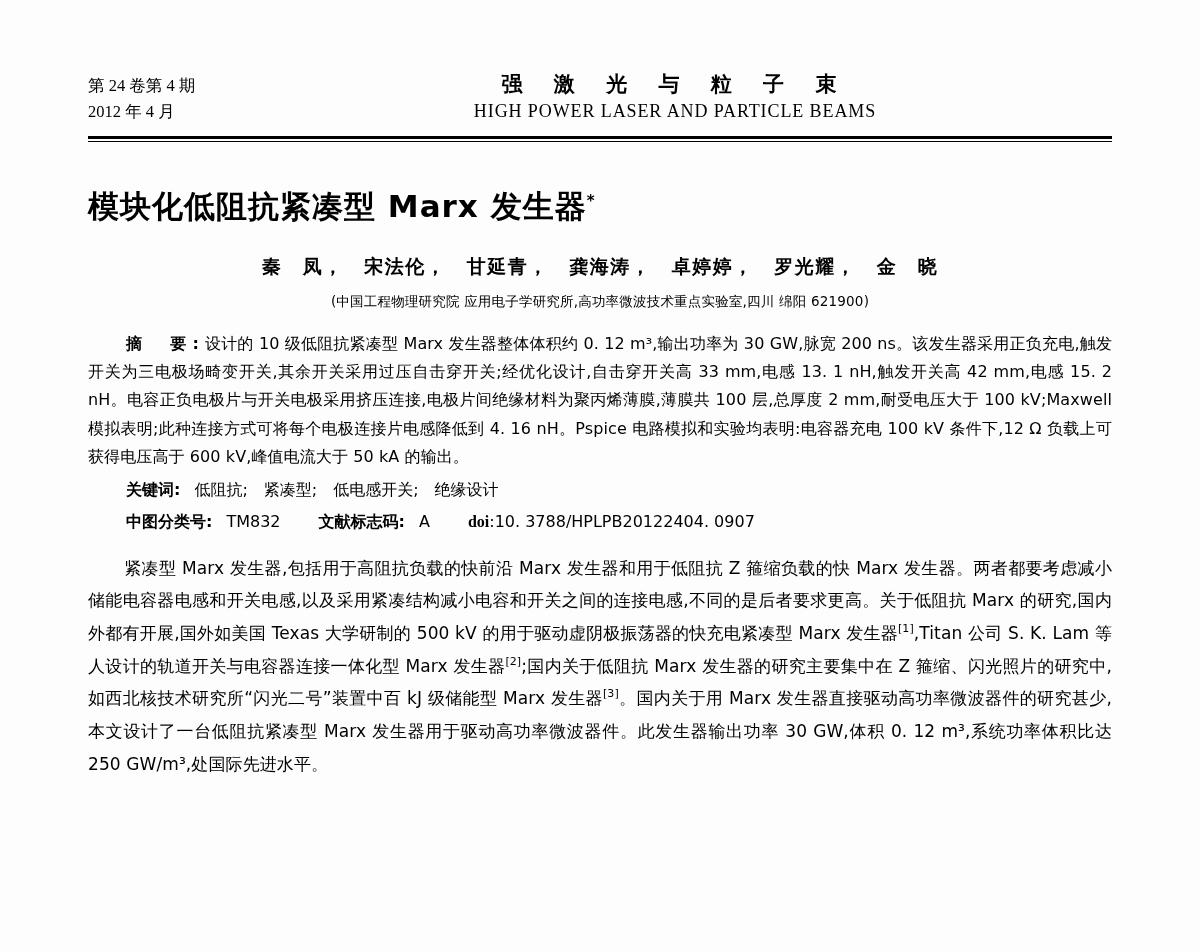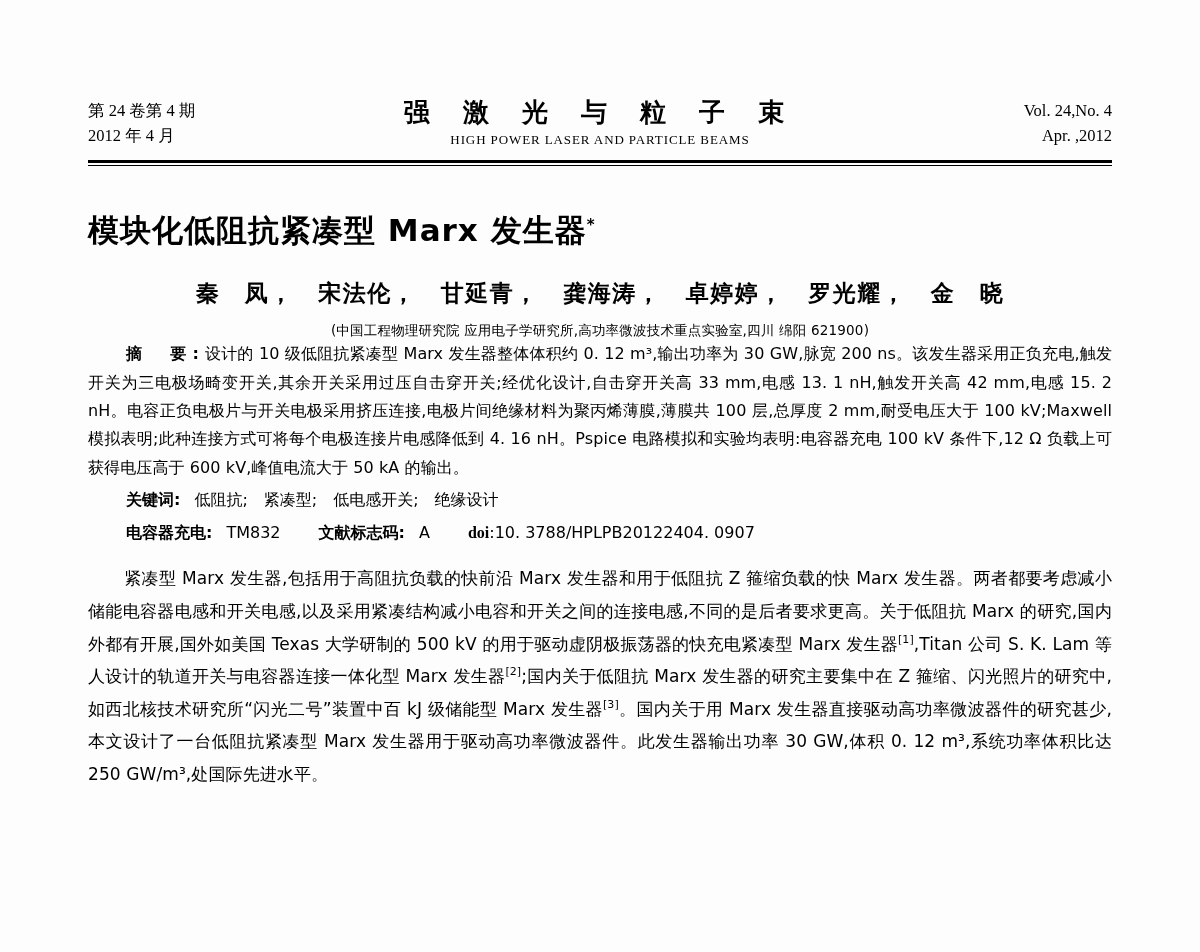--- a/index.html
+++ b/index.html
@@ -21,44 +21,44 @@
     background: #fdfdfd;
     box-sizing: border-box;
     padding: 0 88px;
   }
 
   
   .masthead {
     display: flex;
     align-items: flex-end;
     justify-content: space-between;
-    padding-top: 96px;
+    padding-top: 71px;
   }
   .mast-left, .mast-right {
     font-family: "Liberation Serif", serif;
     font-size: 16.5px;
     line-height: 1.55;
     white-space: nowrap;
   }
   .mast-left { text-align: left; min-width: 150px; }
   .mast-right { text-align: right; min-width: 150px; }
   .mast-center {
     flex: 1;
     text-align: center;
     padding-bottom: 1px;
   }
   .journal-cn {
-    font-size: 26px;
+    font-size: 21px;
     font-weight: bold;
     letter-spacing: 12px;
     line-height: 1.25;
     font-family: "DejaVu Sans", "Liberation Sans", sans-serif;
   }
   .journal-en {
-    font-size: 13px;
+    font-size: 18px;
     letter-spacing: 0.9px;
     line-height: 1.35;
     margin-top: 2px;
     font-family: "Liberation Serif", serif;
   }
 
   .rule-thick {
     margin-top: 11px;
     border-top: 3px solid #000;
     border-bottom: 1px solid #000;
@@ -92,36 +92,37 @@
     position: relative;
   }
   .title .star {
     font-size: 15px;
     vertical-align: super;
   }
 
   .authors {
     margin-top: 26px;
     text-align: center;
-    font-size: 23px;
+    font-size: 19px;
     font-weight: bold;
     font-family: Liberation Sans, sans-serif;
     letter-spacing: 1.5px;
   }
 
   .affil {
     margin-top: 13px;
     text-align: center;
     font-size: 13.5px;
     font-family: "DejaVu Sans", "Liberation Sans", sans-serif;
     letter-spacing: 0.2px;
   }
 
   
   .abstract {
+    margin-top: 19px;
     font-size: 16px;
     line-height: 1.78;
     text-align: justify;
     font-family: "DejaVu Sans", "Liberation Sans", sans-serif;
     letter-spacing: 0.1px;
   }
   .abstract .ind { display: inline-block; width: 38px; }
   .abstract .kw {
     font-weight: bold;
     letter-spacing: 6px;
@@ -169,24 +170,20 @@
 
   <div class="masthead">
     <div class="mast-left">
       <div>第 24 卷第 4 期</div>
       <div>2012 年 4 月</div>
     </div>
     <div class="mast-center">
       <div class="journal-cn">强 激 光 与 粒 子 束</div>
       <div class="journal-en">HIGH POWER LASER AND PARTICLE BEAMS</div>
     </div>
-    <div class="mast-right">
-      <div>Vol. 24,No. 4</div>
-      <div>Apr. ,2012</div>
-    </div>
   </div>
 
   <div class="rule-thick"></div>
 
 
   <div class="title">
     <span>模块化低阻抗紧凑型 Marx 发生器</span><span class="star">*</span>
   </div>
 
   <div class="authors">秦　凤，　宋法伦，　甘延青，　龚海涛，　卓婷婷，　罗光耀，　金　晓</div>
@@ -195,21 +192,21 @@
 
   <div class="abstract">
     <span class="ind"></span><span class="kw">摘　要:</span><span>设计的 10 级低阻抗紧凑型 Marx 发生器整体体积约 0. 12 m³,输出功率为 30 GW,脉宽 200 ns。该发生器采用正负充电,触发开关为三电极场畸变开关,其余开关采用过压自击穿开关;经优化设计,自击穿开关高 33 mm,电感 13. 1 nH,触发开关高 42 mm,电感 15. 2 nH。电容正负电极片与开关电极采用挤压连接,电极片间绝缘材料为聚丙烯薄膜,薄膜共 100 层,总厚度 2 mm,耐受电压大于 100 kV;Maxwell 模拟表明;此种连接方式可将每个电极连接片电感降低到 4. 16 nH。Pspice 电路模拟和实验均表明:电容器充电 100 kV 条件下,12 Ω 负载上可获得电压高于 600 kV,峰值电流大于 50 kA 的输出。</span>
   </div>
 
   <div class="meta-line">
     <span class="ind"></span><span class="kw">关键词:</span><span class="sep"></span><span>低阻抗;　紧凑型;　低电感开关;　绝缘设计</span>
   </div>
 
   <div class="meta-line">
-    <span class="ind"></span><span class="kw">电容器充电:</span><span class="sep"></span><span>TM832</span><span class="gap"></span><span class="kw">文献标志码:</span><span class="sep"></span><span>A</span><span class="gap"></span><span class="doi-lbl">doi</span><span>:10. 3788/HPLPB20122404. 0907</span>
+    <span class="ind"></span><span class="kw">中图分类号:</span><span class="sep"></span><span>TM832</span><span class="gap"></span><span class="kw">文献标志码:</span><span class="sep"></span><span>A</span><span class="gap"></span><span class="doi-lbl">doi</span><span>:10. 3788/HPLPB20122404. 0907</span>
   </div>
 
   <div class="body-text">
     <span class="ind"></span><span>紧凑型 Marx 发生器,包括用于高阻抗负载的快前沿 Marx 发生器和用于低阻抗 Z 箍缩负载的快 Marx 发生器。两者都要考虑减小储能电容器电感和开关电感,以及采用紧凑结构减小电容和开关之间的连接电感,不同的是后者要求更高。关于低阻抗 Marx 的研究,国内外都有开展,国外如美国 Texas 大学研制的 500 kV 的用于驱动虚阴极振荡器的快充电紧凑型 Marx 发生器<sup>[1]</sup>,Titan 公司 S. K. Lam 等人设计的轨道开关与电容器连接一体化型 Marx 发生器<sup>[2]</sup>;国内关于低阻抗 Marx 发生器的研究主要集中在 Z 箍缩、闪光照片的研究中,如西北核技术研究所“闪光二号”装置中百 kJ 级储能型 Marx 发生器<sup>[3]</sup>。国内关于用 Marx 发生器直接驱动高功率微波器件的研究甚少,本文设计了一台低阻抗紧凑型 Marx 发生器用于驱动高功率微波器件。此发生器输出功率 30 GW,体积 0. 12 m³,系统功率体积比达 250 GW/m³,处国际先进水平。</span>
   </div>
 
 
 </div>
 
 </body></html>

